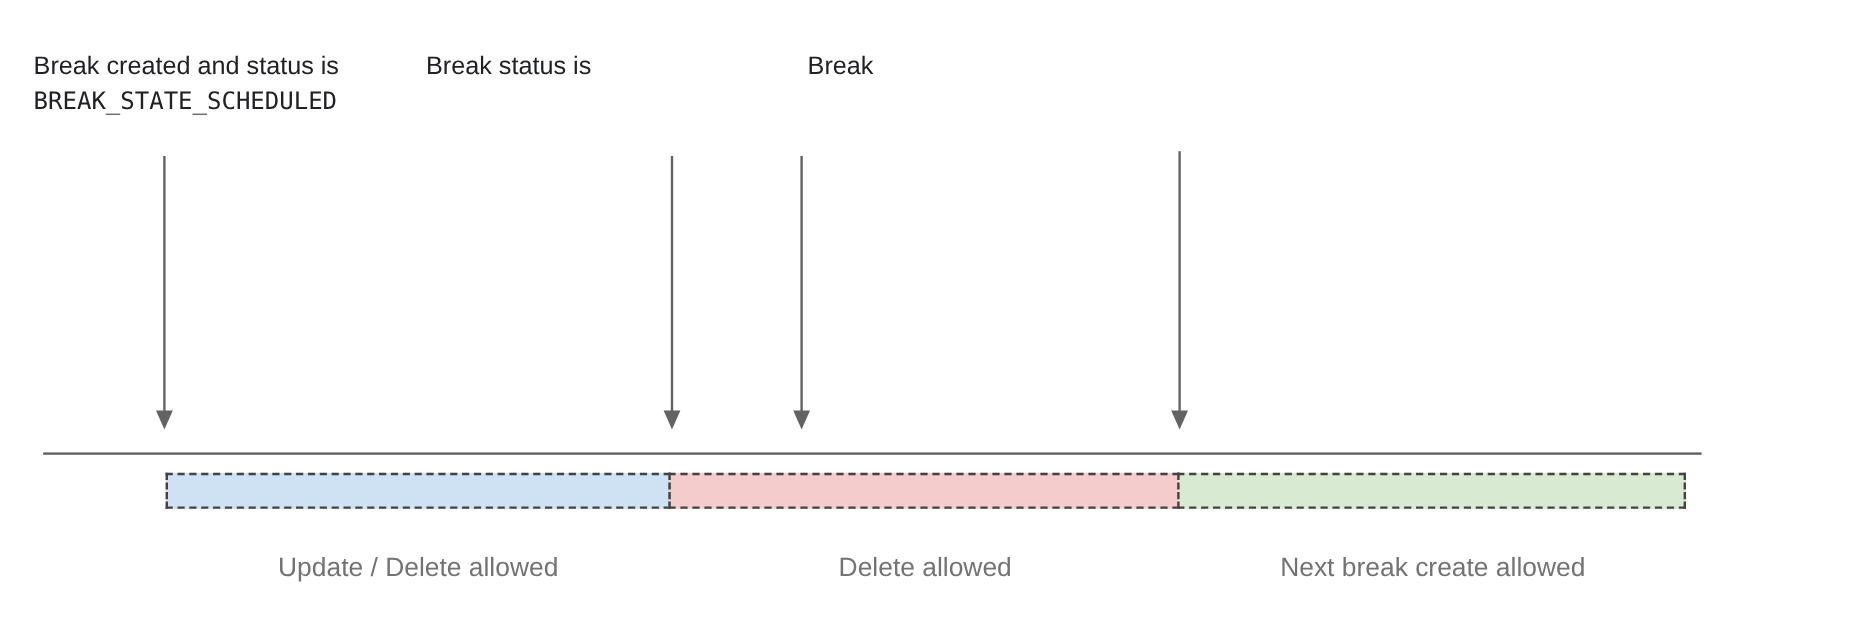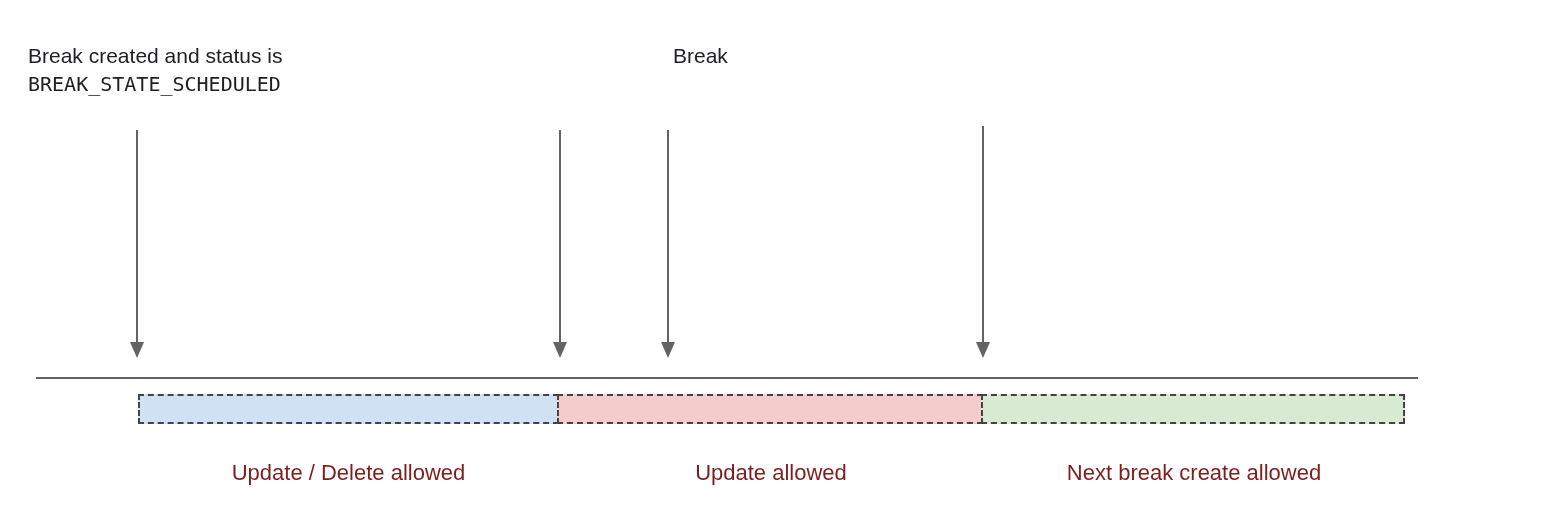--- a/index.html
+++ b/index.html
@@ -95,34 +95,35 @@
     box-sizing: border-box;
     border: 2px dashed #434343;
   }
   
   .seg-label {
     position: absolute;
     top: 459px;
     font-size: 22px;
     line-height: 28px;
     text-align: center;
-    color: #7f1d1d;
+    color: #737373;
   }
 </style>
 </head>
 <body>
 
 <div class="canvas">
 
   <div class="annotation" style="left:28px; top:42px">
     <div class="ann-line">Break created and status is</div>
     <div class="ann-line mono">BREAK_STATE_SCHEDULED</div>
   </div>
 
   <div class="annotation" style="left:355px; top:42px">
+    <div class="ann-line">Break status is</div>
   </div>
 
   <div class="annotation" style="left:673px; top:42px">
     <div class="ann-line">Break</div>
   </div>
 
 
   <div class="v-arrow" style="left:130px; top:130px; height:228px">
     <div class="v-line"></div>
     <div class="v-head"></div>
@@ -144,16 +145,16 @@
     <div class="h-line"></div>
     <div class="h-head"></div>
   </div>
   <div class="time-label">time</div>
 
   <div class="segment" style="left: 138px; width: 421px; background-color: rgb(207, 226, 243);"></div>
   <div class="segment" style="left: 557px; width: 426px; background-color: rgb(244, 204, 204);"></div>
   <div class="segment" style="left: 981px; width: 424px; background-color: rgb(217, 234, 211);"></div>
 
   <div class="seg-label" style="left:138px; width:421px">Update / Delete allowed</div>
-  <div class="seg-label" style="left:559px; width:424px">Update allowed</div>
+  <div class="seg-label" style="left:559px; width:424px">Delete allowed</div>
   <div class="seg-label" style="left:983px; width:422px">Next break create allowed</div>
 
 </div>
 
 </body></html>

